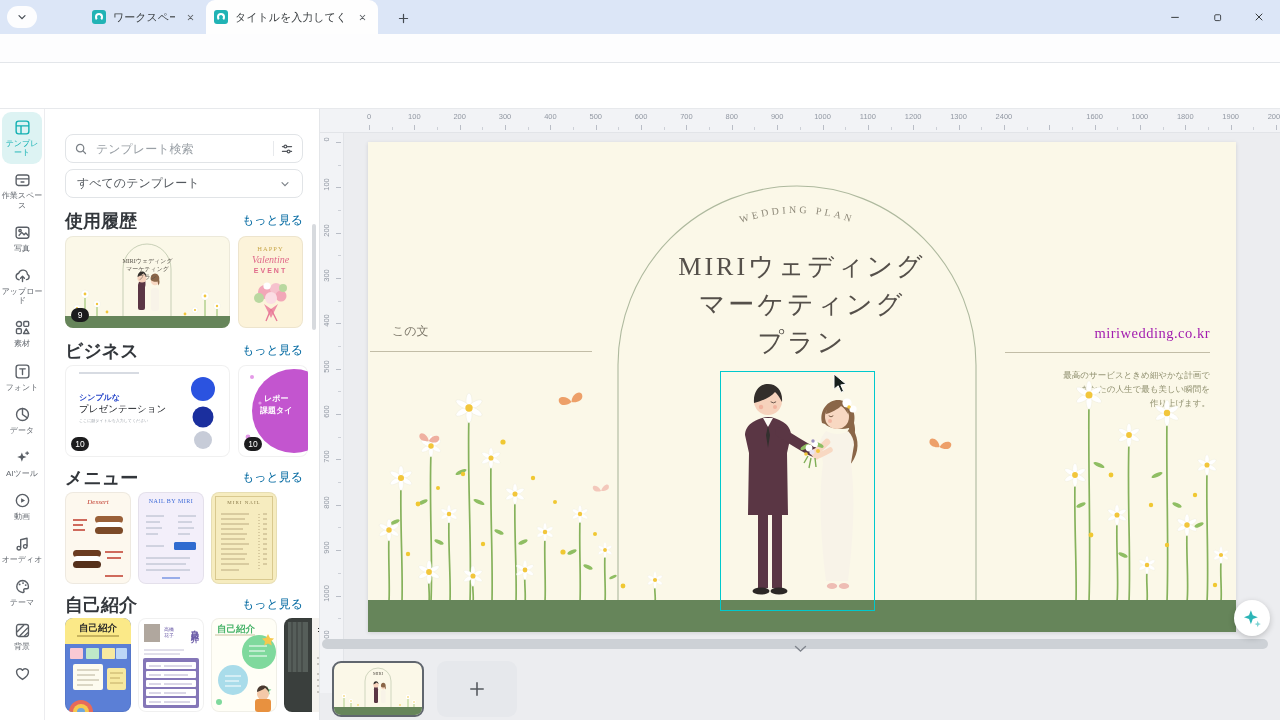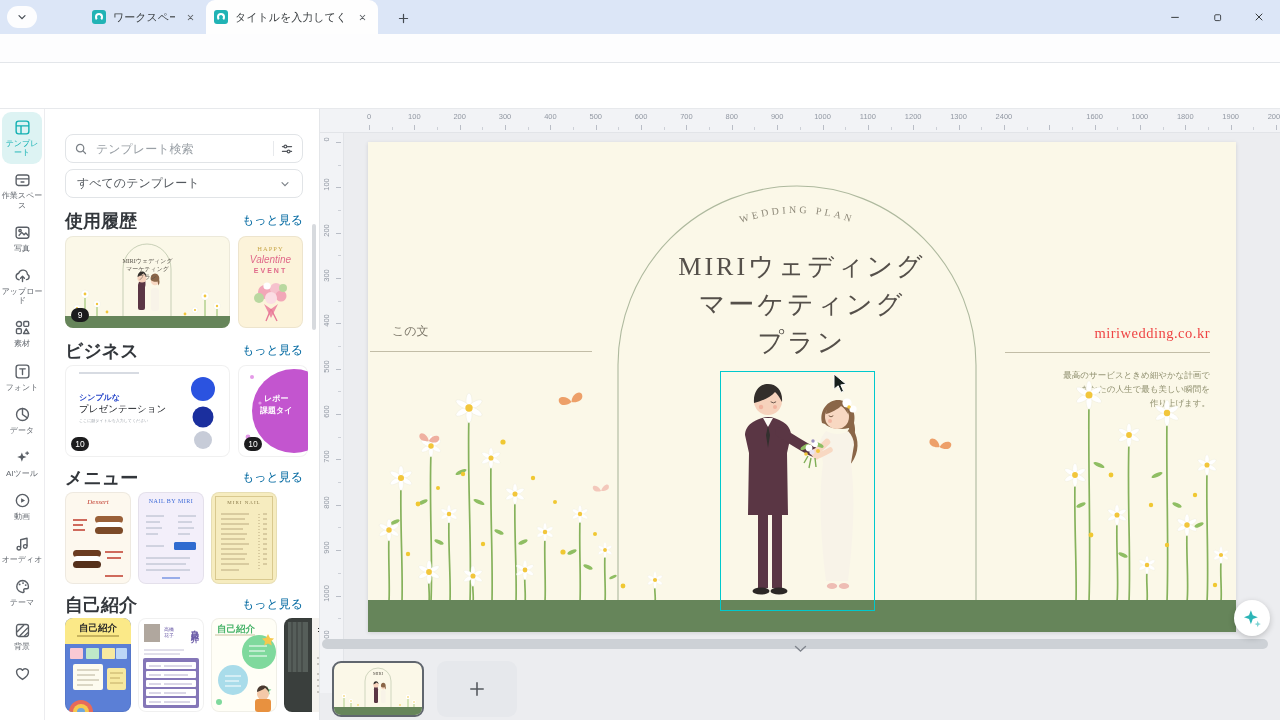--- a/index.html
+++ b/index.html
@@ -80,21 +80,21 @@
   .rtick{position:absolute;bottom:2px;width:1px;height:5px;background:#b9bdc6}
   .rtick.minor{height:3px;opacity:.65}
   .rtick.v{right:2px;left:auto;bottom:auto;width:5px;height:1px}
   .rtick.v.minor{width:3px}
   .page{left:48px;top:33px;width:868px;height:490px;background:#fbf8e8;box-shadow:0 1px 4px rgba(0,0,0,.12);overflow:hidden}
   .arch-title{left:0;top:106px;width:868px;text-align:center;font-family:"Liberation Serif","DejaVu Serif",serif;
     font-size:26px;line-height:38px;letter-spacing:3px;color:#55504a}
   .caption-l{left:24px;top:181px;font-family:"Liberation Serif","DejaVu Serif",serif;font-size:12px;color:#7b7668}
   .rule{height:1px;background:#c2bda7}
   .website{left:542px;top:183px;width:300px;text-align:right;font-family:"Liberation Serif","DejaVu Serif",serif;
-    font-size:14.5px;color:#ef4444;letter-spacing:.5px}
+    font-size:14.5px;color:#a21caf;letter-spacing:.5px}
   .desc{left:542px;top:226px;width:300px;text-align:right;font-size:8.5px;line-height:14px;color:#8f8f6e}
   .selbox{border:1.6px solid #00c9cd;box-sizing:border-box}
   .hscroll{left:2px;top:530px;width:946px;height:10px;background:#cdd1d6;border-radius:5px}
   .collapse{left:462px;top:533px;width:36px;height:14px;display:flex;align-items:center;justify-content:center;color:#80858d}
   .pagethumb{left:12px;top:552px;width:92px;height:56px;border:2px solid #60666e;border-radius:9px;background:#fbf8e8;
     box-sizing:border-box;overflow:hidden}
   .addpage{left:117px;top:552px;width:80px;height:56px;border-radius:9px;background:#e6e8ec;
     display:flex;align-items:center;justify-content:center;color:#55595f}
   .pagenum{left:12px;top:610px;width:92px;text-align:center;font-size:8px;color:#6a6f76}
   .fab{left:914px;top:491px;width:36px;height:36px;border-radius:50%;background:#fff;box-shadow:0 2px 6px rgba(0,0,0,.2);
@@ -436,21 +436,21 @@
     </svg>
     <div class="abs mini-title" style="left:0;top:22px;width:165px;font-size:6px">
       <div>MIRIウェディング</div>
       <div>マーケティング</div>
       <div>プラン</div>
     </div>
     <span class="badge">9</span>
   </div>
   <div class="thumb" style="left:193px;top:127px;width:65px;height:92px;background:#fcf3da">
     <div class="abs" style="left:0;top:9px;width:65px;text-align:center;font-size:6.5px;letter-spacing:1px;color:#c9a84c;font-family:'Liberation Serif',serif">HAPPY</div>
-    <div class="abs" style="left:0;top:18px;width:65px;text-align:center;font-size:10px;font-style:italic;color:#e06a8a;font-family:Liberation Sans, sans-serif">Valentine</div>
+    <div class="abs" style="left:0;top:18px;width:65px;text-align:center;font-size:10px;font-style:italic;color:#e06a8a;font-family:Liberation Serif, serif">Valentine</div>
     <div class="abs" style="left:0;top:31px;width:65px;text-align:center;font-size:7px;letter-spacing:2px;color:#e06a8a;font-weight:bold">EVENT</div>
     <svg class="abs" style="left:12px;top:42px" width="42" height="46" viewBox="0 0 42 46">
       <circle cx="15" cy="14" r="7" fill="#f2a7b8"></circle>
         <circle cx="26" cy="11" r="6" fill="#f6c2cd"></circle>
         <circle cx="31" cy="18" r="5.5" fill="#f2a7b8"></circle>
         <circle cx="21" cy="20" r="6" fill="#fbdde4"></circle>
         <circle cx="9" cy="20" r="5" fill="#b9d8a0"></circle>
         <circle cx="33" cy="10" r="4" fill="#b9d8a0"></circle>
         <circle cx="17" cy="8" r="3.6" fill="#fff"></circle>
       <path d="M14 26l7 5 7-5-7 14z" fill="#ee8fa6"></path>

